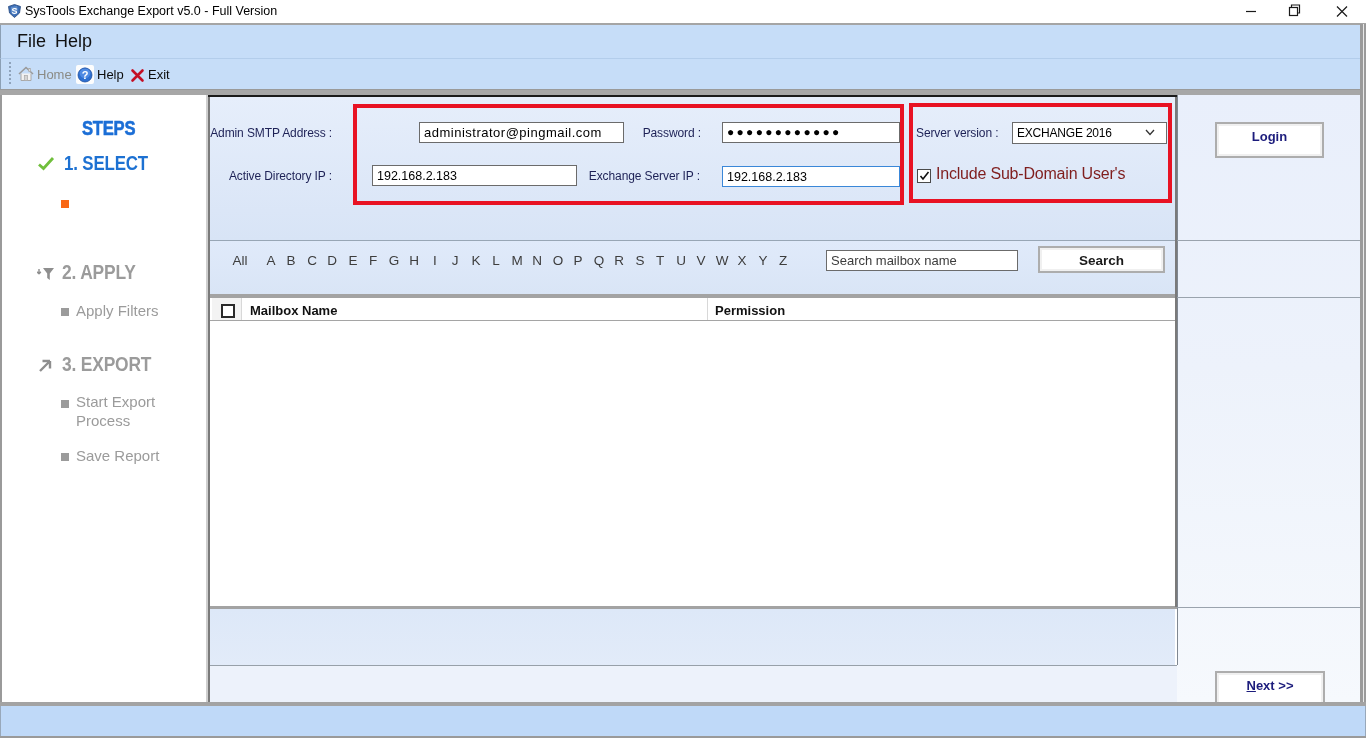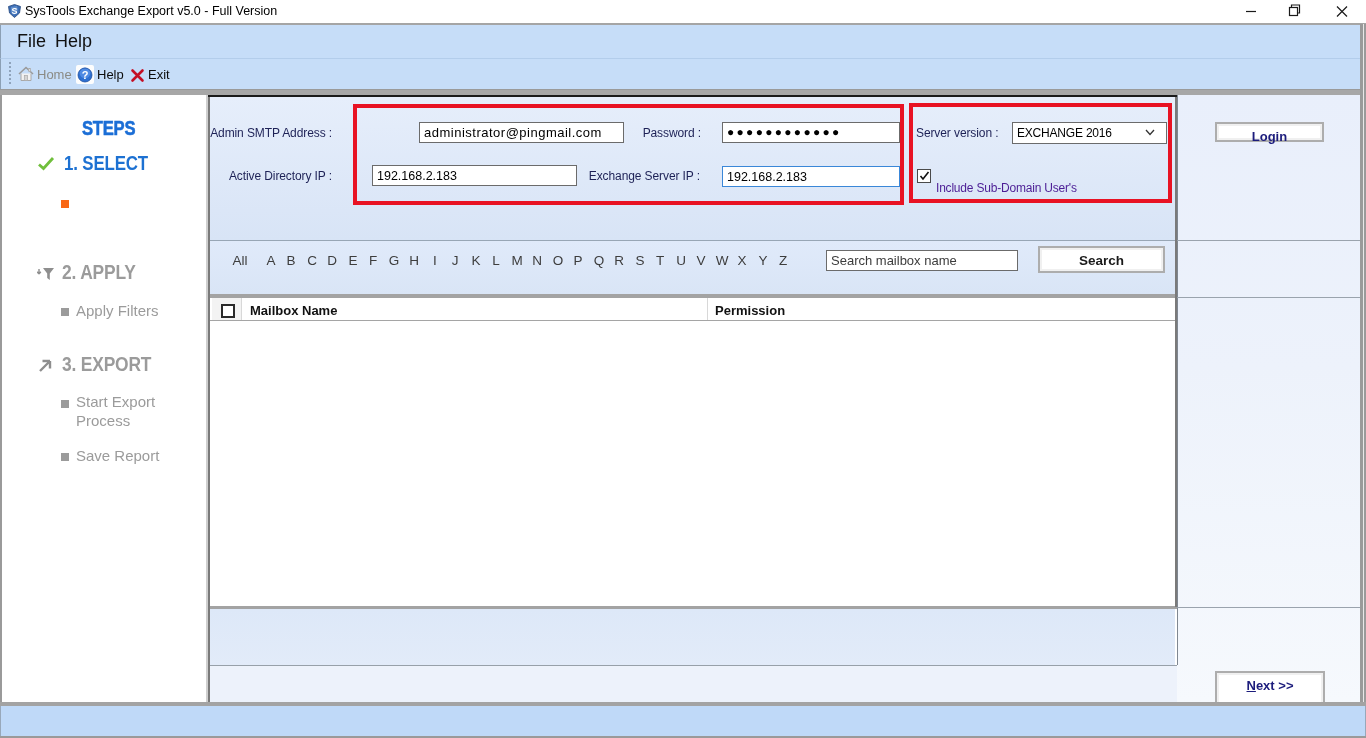--- a/index.html
+++ b/index.html
@@ -200,26 +200,26 @@
 
 <div class="finput" style="left:1012px; top:122px; width:155px; height:22px; font-size:12px; letter-spacing:-0.2px;">EXCHANGE 2016</div>
 <svg class="abs" style="left:1144px; top:128px;" width="12" height="9" viewBox="0 0 12 9">
   <path d="M2 2 L6 6.5 L10 2" fill="none" stroke="#333" stroke-width="1.3"></path>
 </svg>
 
 <div class="abs" style="left:917px; top:169px; width:14px; height:14px; background:#fff; border:1.5px solid #4a4a4a;"></div>
 <svg class="abs" style="left:919px; top:171px;" width="11" height="10" viewBox="0 0 11 10">
   <path d="M1.5 5 L4 8 L9.5 1" fill="none" stroke="#111" stroke-width="1.6"></path>
 </svg>
-<div class="abs" style="left:936px; top:181px; font-size:12px; letter-spacing:-0.2px; color:#4c1d95;">Include Sub-Domain User's</div>
+<div class="abs" style="left:936px; top:165px; font-size:16px; letter-spacing:-0.2px; color:#7f1d1d;">Include Sub-Domain User's</div>
 
 <div class="redbox" style="left:353px; top:104px; width:551px; height:101px;"></div>
 <div class="redbox" style="left:909px; top:103px; width:263px; height:100px;"></div>
 
-<div class="winbtn" style="left:1215px; top:122px; width:109px; height:20px; line-height:26px;">Login</div>
+<div class="winbtn" style="left:1215px; top:122px; width:109px; height:36px; line-height:26px;">Login</div>
 
 <div class="alpha" style="left:240px;">All</div>
 <div class="alpha" style="left:271px;">A</div>
 <div class="alpha" style="left:291px;">B</div>
 <div class="alpha" style="left:312px;">C</div>
 <div class="alpha" style="left:332px;">D</div>
 <div class="alpha" style="left:353px;">E</div>
 <div class="alpha" style="left:373px;">F</div>
 <div class="alpha" style="left:394px;">G</div>
 <div class="alpha" style="left:414px;">H</div>

